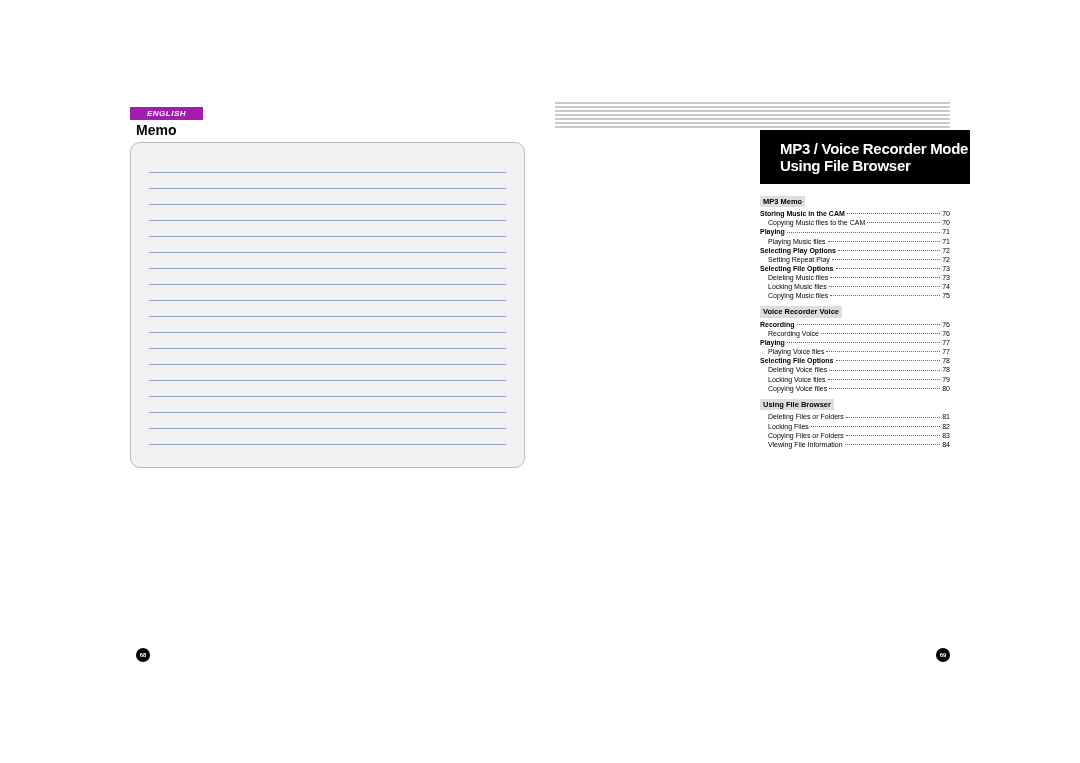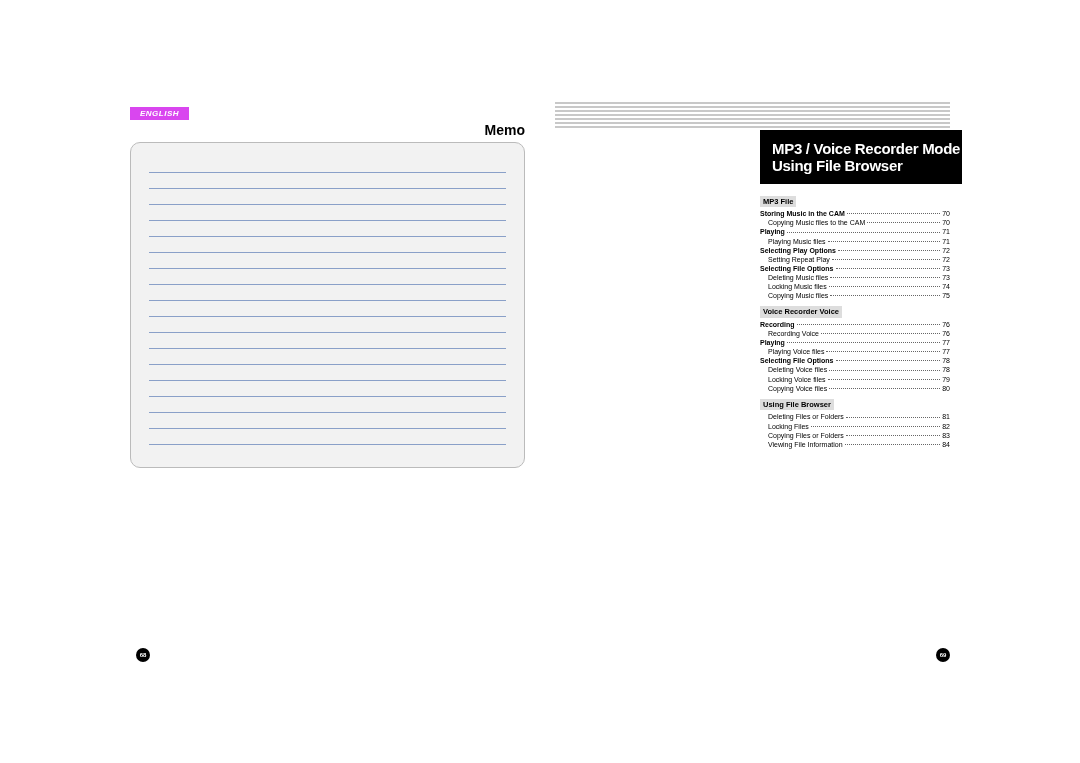--- a/index.html
+++ b/index.html
@@ -19,33 +19,32 @@
   }
   .page {
     width: 395px;
     height: 560px;
     position: relative;
     background: #fff;
   }
   
   .lang-badge {
     display: inline-block;
-    background: #d946ef;
+    background: #a21caf;
     color: #fff;
     font-size: 8px;
     font-weight: bold;
     font-style: italic;
-    padding: 2px 10px;
+    padding: 2px 17px;
     letter-spacing: 0.5px;
   }
   .memo-title {
     font-size: 14px;
     font-weight: bold;
     margin: 2px 0 4px 6px;
-    text-align: right;
   }
   .memo-box {
     border: 1px solid #bbb;
     border-radius: 10px;
     background: #f2f2f2;
     height: 300px;
     padding: 14px 18px 10px 18px;
     position: relative;
   }
   .memo-line {
@@ -78,21 +77,21 @@
     background: repeating-linear-gradient(
       to bottom,
       #c8c8c8 0 2px,
       #fff 2px 4px
     );
     margin-bottom: 2px;
   }
   .black-block {
     background: #000;
     color: #fff;
-    padding: 10px 0 10px 12px;
+    padding: 10px 0 10px 20px;
     width: 190px;
     margin-left: 205px;
   }
   .black-block .line1 {
     font-size: 15px;
     font-weight: 900;
     letter-spacing: -0.3px;
     white-space: nowrap;
   }
   .black-block .line2 {
@@ -169,21 +168,21 @@
     <div class="page-num-circle pn-left">68</div>
   </div>
 
   <div class="page right-page">
     <div class="stripes"></div>
     <div class="black-block">
       <div class="line1">MP3 / Voice Recorder Mode /</div>
       <div class="line2">Using File Browser</div>
     </div>
     <div class="toc-wrap" id="toc-wrap">
-        <div class="toc-section"><div class="toc-heading">MP3 File</div><div class="toc-row">
+        <div class="toc-section"><div class="toc-heading">MP3 Memo</div><div class="toc-row">
             <span class="toc-label bold">Storing Music in the CAM</span>
             <span class="toc-dots"></span>
             <span class="toc-page">70</span>
           </div><div class="toc-row">
             <span class="toc-label indent">Copying Music files to the CAM</span>
             <span class="toc-dots"></span>
             <span class="toc-page">70</span>
           </div><div class="toc-row">
             <span class="toc-label bold">Playing</span>
             <span class="toc-dots"></span>

